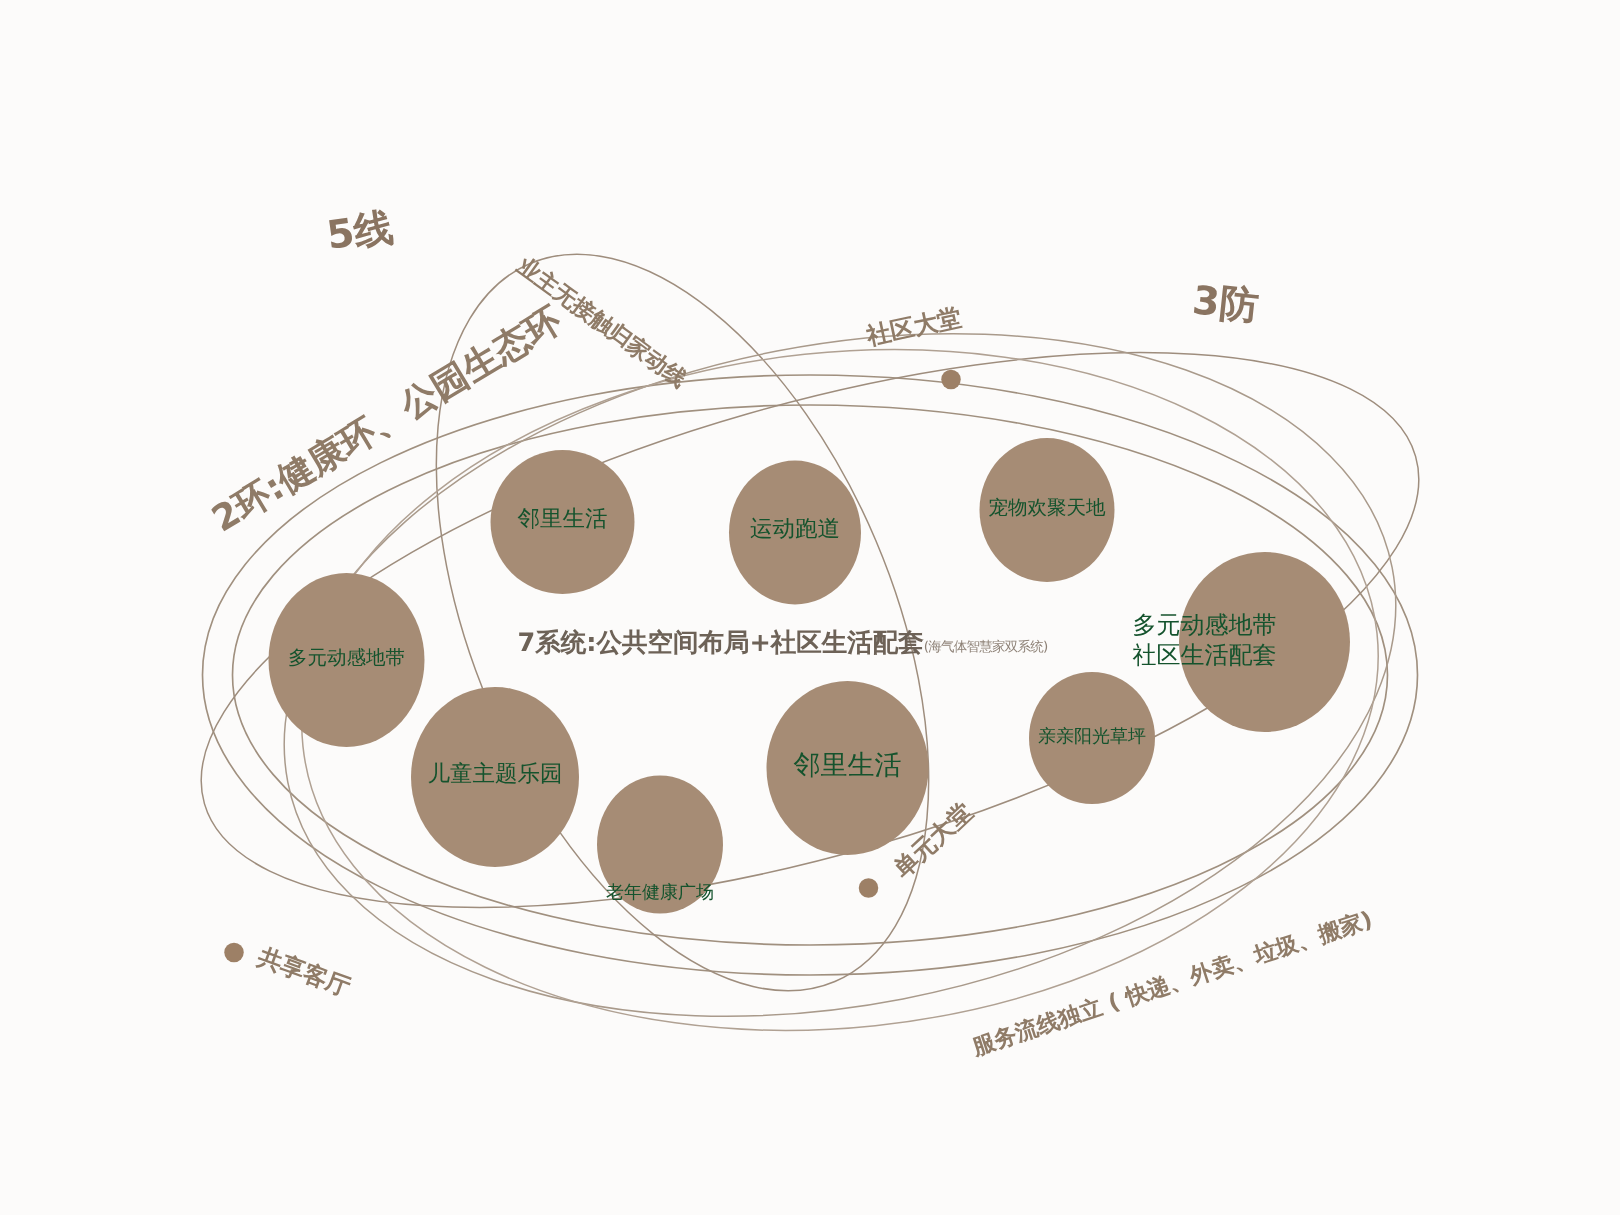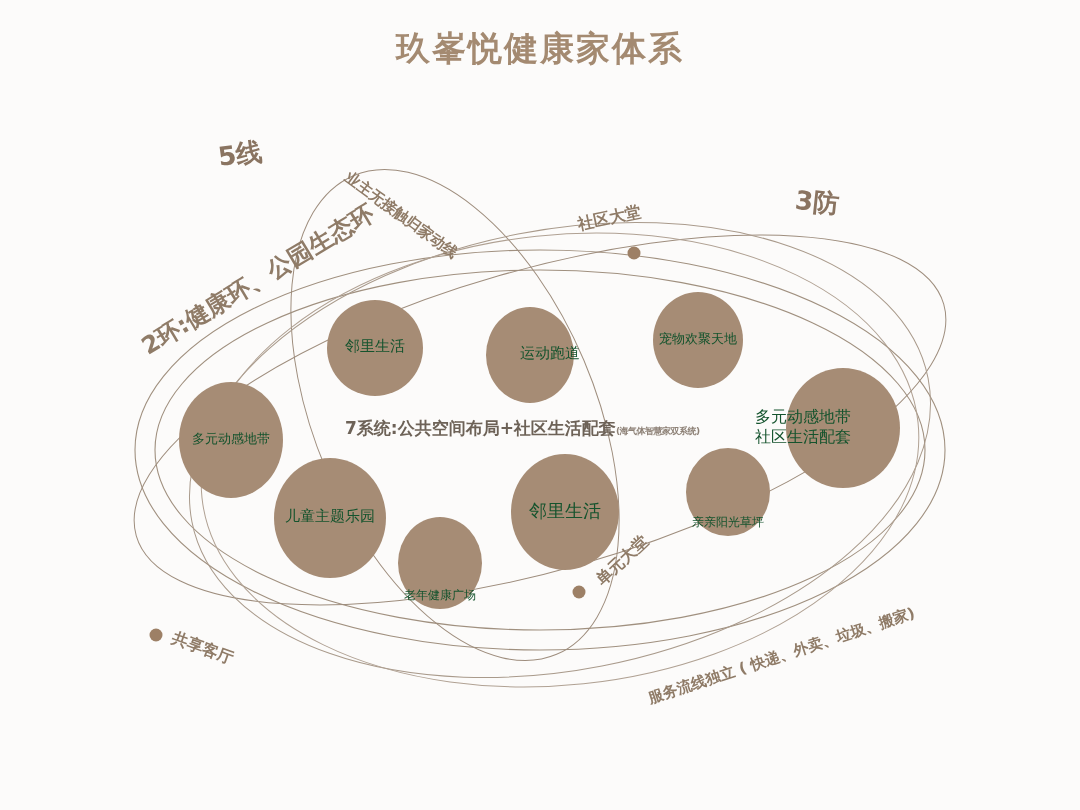--- a/index.html
+++ b/index.html
@@ -64,39 +64,38 @@
   }
   .center-text {
     position: absolute;
     color: #6d6257;
     font-weight: bold;
     white-space: nowrap;
     font-family: "DejaVu Sans", "Liberation Sans", sans-serif;
   }
   .center-text .sub {
     font-size: 9px;
-    font-weight: bold;
+    font-weight: normal;
     color: #8d8176;
     letter-spacing: -0.5px;
   }
   .marker-dot {
     position: absolute;
     width: 13px;
     height: 13px;
     border-radius: 50%;
     background: #9d8066;
     transform: translate(-50%, -50%);
   }
 </style>
 </head>
 <body>
 
 <div id="stage">
 
-  <div class="title">玖峯悦健康家体系</div>
 
   <svg id="diagram-svg" viewBox="0 0 1080 810">
 
     <ellipse cx="540" cy="450" rx="405" ry="200" fill="none" stroke="#a0907f" stroke-width="1.1"></ellipse>
 
     <ellipse cx="540" cy="450" rx="385" ry="180" fill="none" stroke="#a0907f" stroke-width="1.1"></ellipse>
 
     <ellipse cx="540" cy="420" rx="420" ry="150" transform="rotate(-16 540 420)" fill="none" stroke="#9e8d7d" stroke-width="1"></ellipse>
 
     <ellipse cx="455" cy="415" rx="260" ry="140" transform="rotate(67 455 415)" fill="none" stroke="#9e8d7d" stroke-width="1"></ellipse>
@@ -138,21 +137,21 @@
       <div class="marker-dot" style="left: 579px; top: 592px;"></div>
       <div class="ring-label" style="left: 592px; top: 575px; font-size: 16px; transform: rotate(-43deg); transform-origin: left top;">单元大堂</div>
       <div class="marker-dot" style="left: 156px; top: 635px;"></div>
       <div class="ring-label" style="left: 176px; top: 628px; font-size: 16px; transform: rotate(20deg); transform-origin: left top;">共享客厅</div>
     </div>
 
   <div id="node-labels">
       <div class="node-label" style="left: 375px; top: 348px; font-size: 15px;">
         <div>邻里生活</div>
       </div>
-      <div class="node-label" style="left: 530px; top: 355px; font-size: 15px; margin-left: 20px;">
+      <div class="node-label" style="left: 530px; top: 355px; font-size: 15px;">
         <div>运动跑道</div>
       </div>
       <div class="node-label" style="left: 698px; top: 340px; font-size: 13px;">
         <div>宠物欢聚天地</div>
       </div>
       <div class="node-label" style="left: 803px; top: 428px; font-size: 16px;">
         <div>多元动感地带</div>
         <div>社区生活配套</div>
       </div>
       <div class="node-label" style="left: 231px; top: 440px; font-size: 13px;">
@@ -160,18 +159,18 @@
       </div>
       <div class="node-label" style="left: 330px; top: 518px; font-size: 15px;">
         <div>儿童主题乐园</div>
       </div>
       <div class="node-label" style="left: 440px; top: 596px; font-size: 12px;">
         <div>老年健康广场</div>
       </div>
       <div class="node-label" style="left: 565px; top: 512px; font-size: 18px;">
         <div>邻里生活</div>
       </div>
-      <div class="node-label" style="left: 728px; top: 492px; font-size: 12px; margin-top: 31px;">
+      <div class="node-label" style="left: 728px; top: 492px; font-size: 12px;">
         <div>亲亲阳光草坪</div>
       </div>
     </div>
 
 </div>
 
 </body></html>

